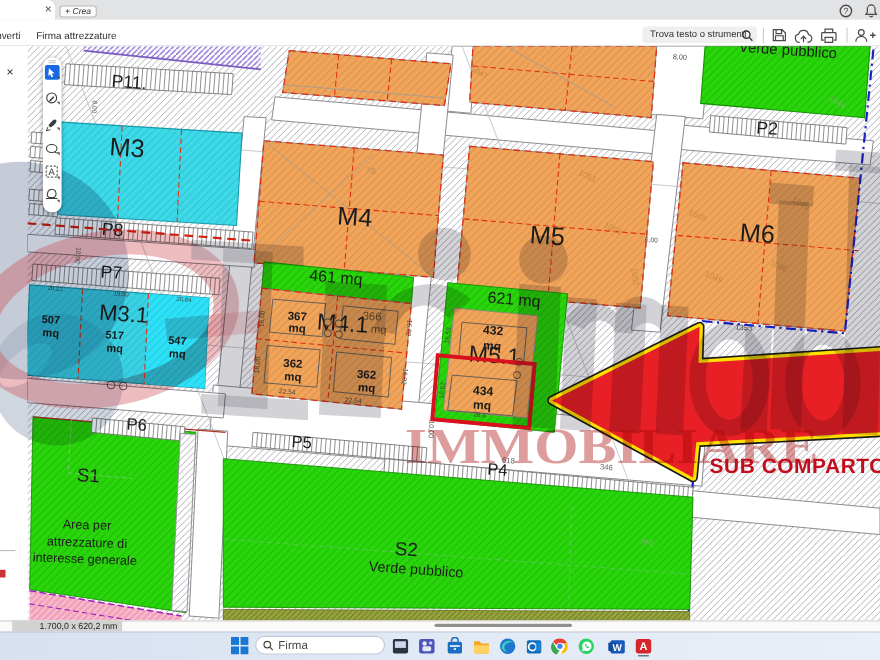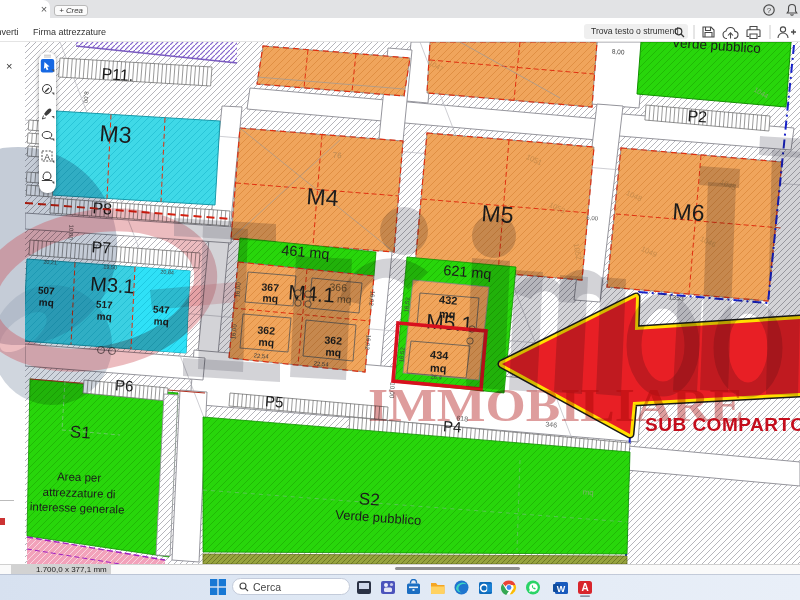--- a/index.html
+++ b/index.html
@@ -597,36 +597,36 @@
       <path d="M12.5,40.5 l2.8,0 l0,2.8 Z"></path>
       <path d="M12.5,64 l2.8,0 l0,2.8 Z"></path>
 <path d="M12.5,86.5 l2.8,0 l0,2.8 Z"></path>
       <path d="M12.5,108.5 l2.8,0 l0,2.8 Z"></path>
       <path d="M12.5,129.5 l2.8,0 l0,2.8 Z"></path>
 </g>
 </svg>
 
 <div class="abs" style="left:0;top:564px;width:800px;height:10px;background:#fafafa;border-top:1px solid #d0d0d0;"></div>
 <div class="abs" style="left:11px;top:564px;width:100px;height:10px;background:#d2d2d2;"></div>
-<div class="abs" style="left:36px;top:564.5px;font-size:8px;color:#222;">1.700,0 x 377,1 mm</div>
+<div class="abs" style="left:36px;top:564.5px;font-size:8px;color:#222;">1.700,0 x 620,2 mm</div>
 <div class="abs" style="left:395px;top:566.5px;width:125px;height:3px;background:#909090;border-radius:2px;"></div>
 
 <div class="abs" style="left:0;top:574px;width:800px;height:26px;background:linear-gradient(90deg,#d7e1f0,#dfe8f4 40%,#e9eff8);border-top:1px solid rgba(150,160,180,0.45);"></div>
 <svg class="abs" style="left:210px;top:579px;" width="16" height="16" viewBox="0 0 16 16">
 <rect x="0" y="0" width="7.3" height="7.3" fill="#1878d4"></rect>
     <rect x="8.7" y="0" width="7.3" height="7.3" fill="#1878d4"></rect>
 <rect x="0" y="8.7" width="7.3" height="7.3" fill="#1878d4"></rect>
     <rect x="8.7" y="8.7" width="7.3" height="7.3" fill="#1878d4"></rect>
 </svg>
 <div class="abs" style="left:232px;top:578px;width:118px;height:17px;background:#ffffff;border:1px solid #c3cbda;border-radius:9px;"></div>
 <svg class="abs" style="left:239px;top:582px;" width="10" height="10" viewBox="0 0 10 10">
     <circle cx="4" cy="4" r="3" fill="none" stroke="#444" stroke-width="1.1"></circle>
     <line x1="6.3" y1="6.3" x2="9" y2="9" stroke="#444" stroke-width="1.1"></line>
   </svg>
-<div class="abs" style="left:253px;top:580.5px;font-size:10.5px;color:#444;">Cerca</div>
+<div class="abs" style="left:253px;top:580.5px;font-size:10.5px;color:#444;">Firma</div>
 
 <svg class="abs" style="left:357px;top:579px;" width="240" height="20" viewBox="0 0 240 20">
 
 <rect x="0" y="2" width="14" height="13" rx="2" fill="#2b3244"></rect>
     <rect x="2" y="4" width="10" height="6" fill="#cfd8ea"></rect>
 
 <rect x="24" y="2" width="14" height="13" rx="2" fill="#4b53bc"></rect>
     <circle cx="29" cy="6" r="2" fill="#fff" opacity="0.9"></circle>
     <rect x="27" y="8.5" width="8" height="4.5" rx="1.5" fill="#fff" opacity="0.85"></rect>
     <circle cx="34.5" cy="5.5" r="1.6" fill="#fff" opacity="0.7"></circle>

